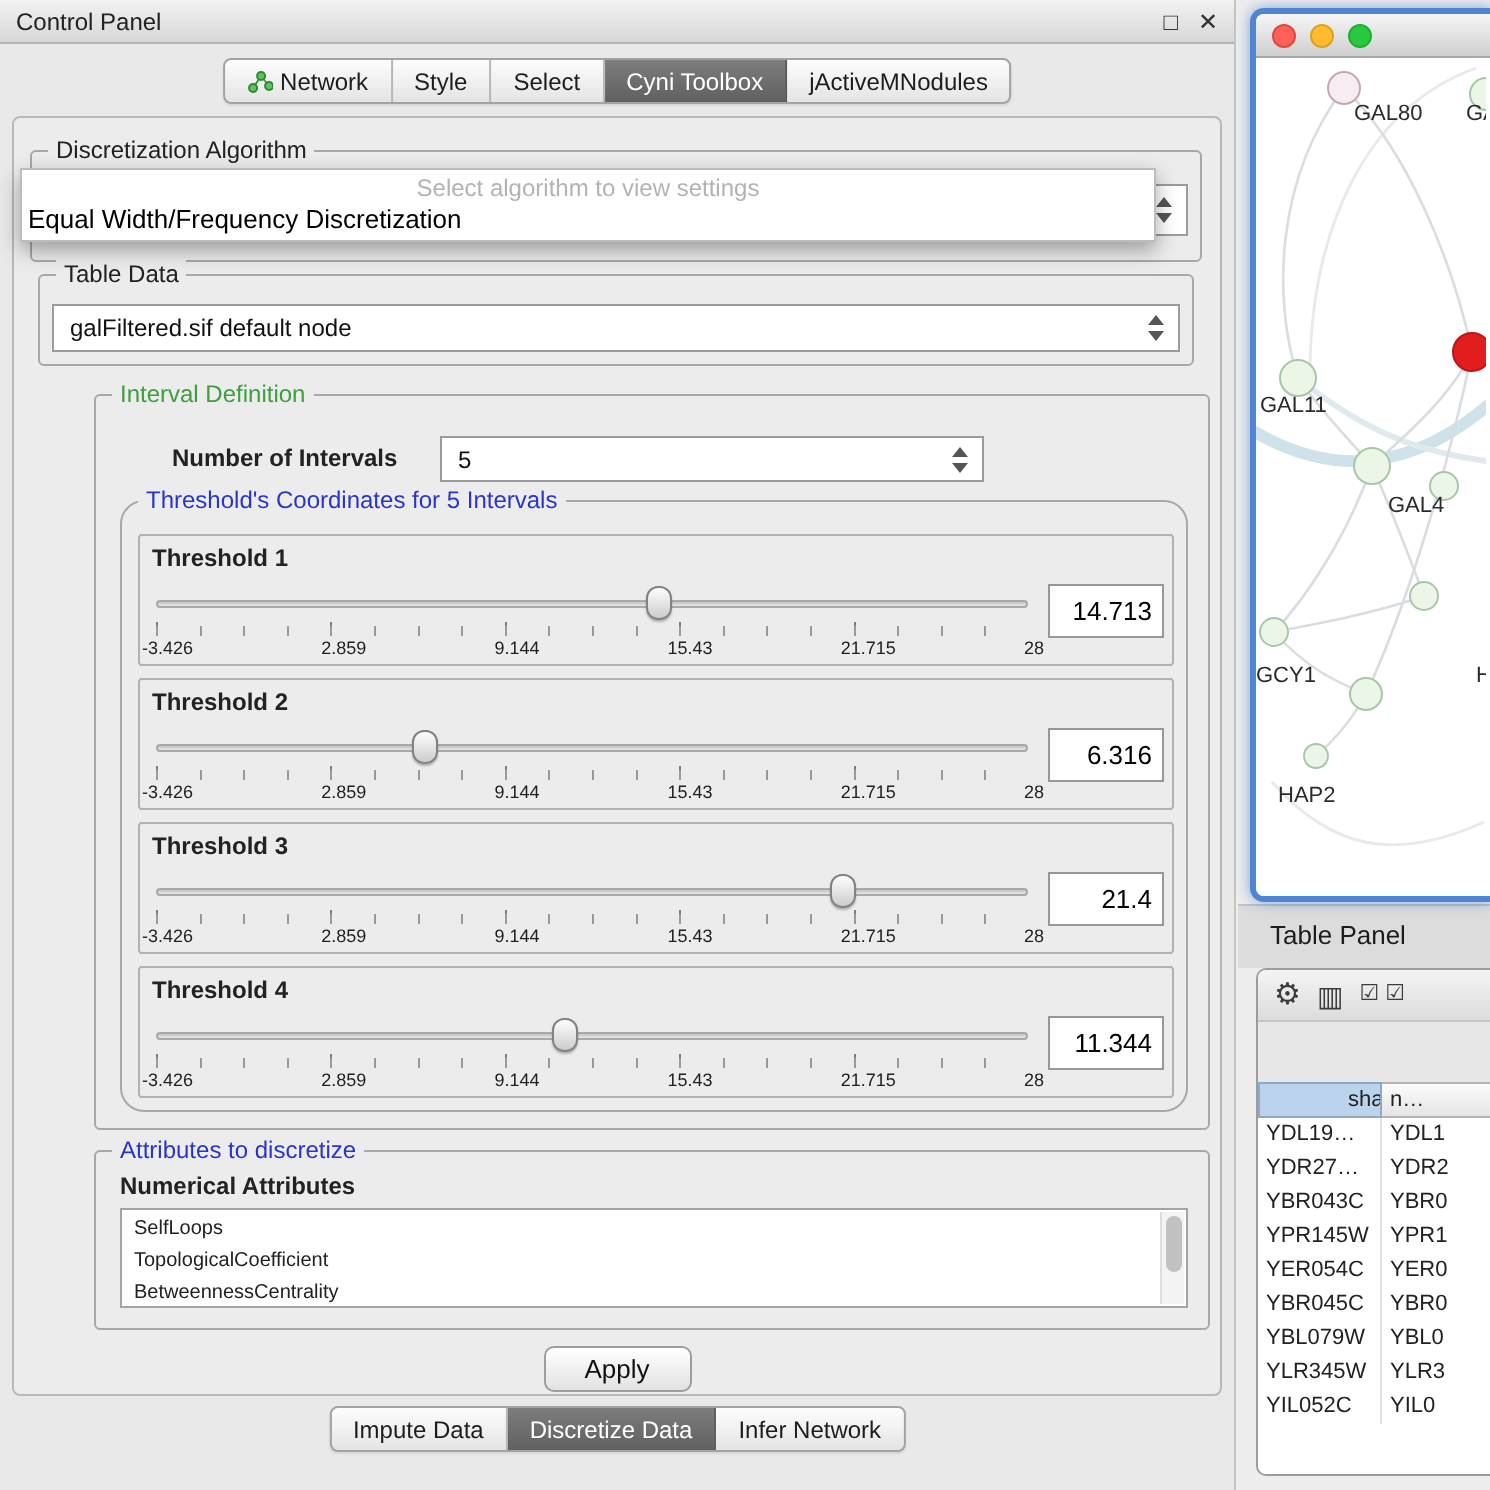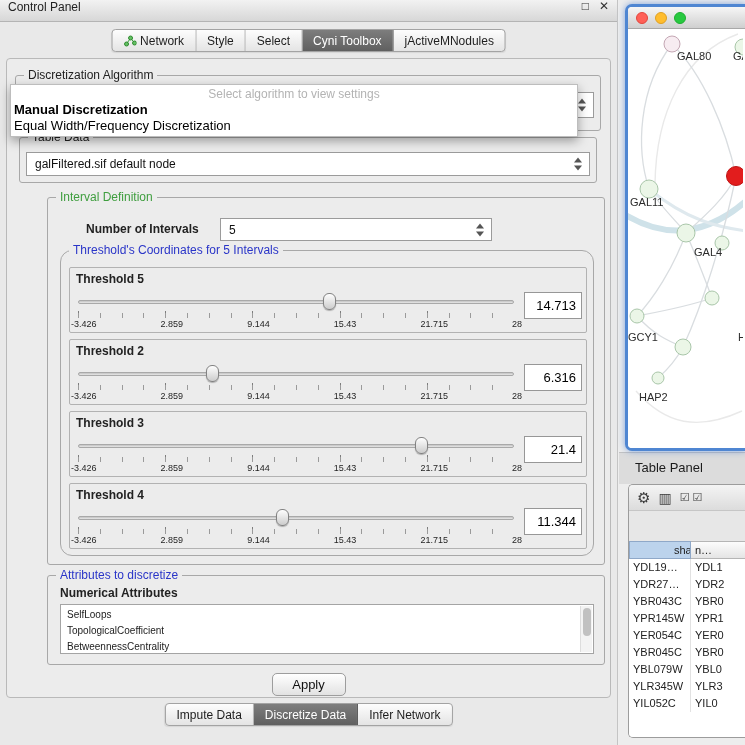--- a/index.html
+++ b/index.html
@@ -1,21 +1,21 @@
 <!DOCTYPE html>
 <html><head>
 <meta charset="utf-8">
 <style>
   * { margin:0; padding:0; box-sizing:border-box; }
   html,body { width:745px; height:745px; }
   body { position:relative; font-family:"Liberation Sans",sans-serif; background:#eeeeee; overflow:hidden; color:#222; }
 
   
   .control-panel { position:absolute; left:0; top:0; width:618px; height:745px; background:#e9e9e9; border-right:1px solid #c4c4c4; }
-  .titlebar { height:22px; background:linear-gradient(#f2f2f2,#d7d7d7); border-bottom:1px solid #b4b4b4; display:flex; align-items:flex-start; padding:0 8px; font-size:12px; }
+  .titlebar { height:22px; background:linear-gradient(#f2f2f2,#d7d7d7); border-bottom:1px solid #b4b4b4; display:flex; align-items:center; padding:8px 8px; font-size:12px; }
   .titlebar .spacer { flex:1; }
   .win-btn { font-size:12px; color:#333; margin-left:10px; line-height:1; }
 
   .tabrow { position:absolute; display:flex; border:1px solid #a3a3a3; border-radius:4px; background:linear-gradient(#fdfdfd,#e4e4e4); height:23px; align-items:stretch; overflow:hidden; box-shadow:0 1px 1px rgba(0,0,0,.08); }
   .tabrow.top { top:29px; left:50%; transform:translateX(-50%); }
   .tabrow.bottom { top:703px; left:50%; transform:translateX(-50%); }
   .tab { display:flex; align-items:center; gap:4px; padding:0 11px; font-size:12px; color:#1d1d1d; border-right:1px solid #b7b7b7; white-space:nowrap; }
   .tab:last-child { border-right:none; }
   .tab.selected { background:linear-gradient(#7d7d7d,#606060); color:#fff; border-right-color:#575757; }
 
@@ -159,21 +159,21 @@
       <span class="iv-label">Number of Intervals</span>
       <div class="combo iv-combo">
         <span>5</span>
         <span class="arrows"></span>
       </div>
 
       <div class="th-group">
         <span class="gtitle blue">Threshold's Coordinates for 5 Intervals</span>
 
         <div class="th-panel" style="top:16px">
-          <span class="th-label">Threshold 5</span>
+          <span class="th-label">Threshold 1</span>
           <div class="slider-zone">
             <div class="track"></div>
             <div class="thumb" style="left: 57.7%;"></div>
           </div>
           <div class="ticks-major"></div>
           <div class="ticks"></div>
           <div class="ticklabels">
 
           <span>-3.426</span>
               <span>2.859</span>
@@ -261,21 +261,20 @@
             <div class="vthumb"></div>
           </div>
       </div>
     </div>
 
     <button class="apply-btn">Apply</button>
   </div>
 
   <div class="popup">
     <div class="ph">Select algorithm to view settings</div>
-    <div class="opt bold">Manual Discretization</div>
     <div class="opt">Equal Width/Frequency Discretization</div>
   </div>
 
   <div class="tabrow bottom">
     <div class="tab">
         <span>Impute Data</span>
       </div>
     <div class="tab selected">
         <span>Discretize Data</span>
       </div>

